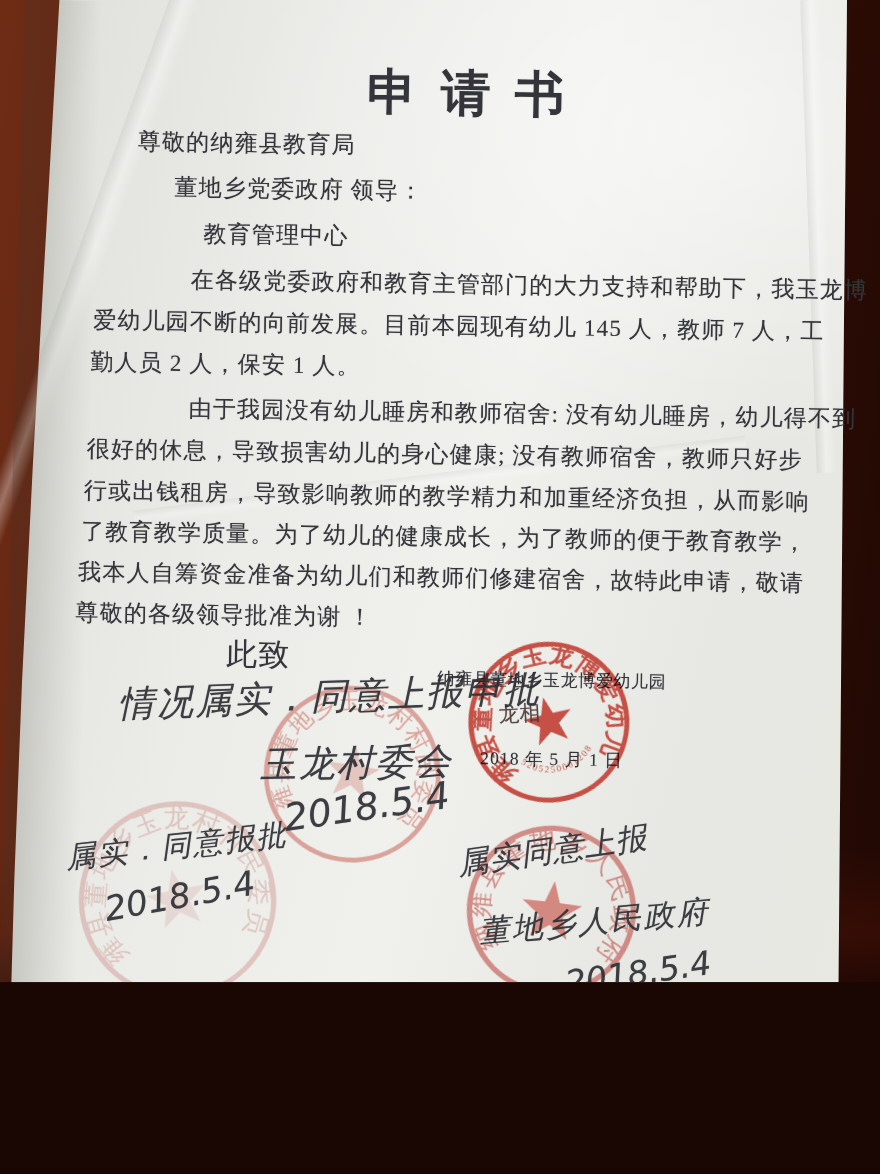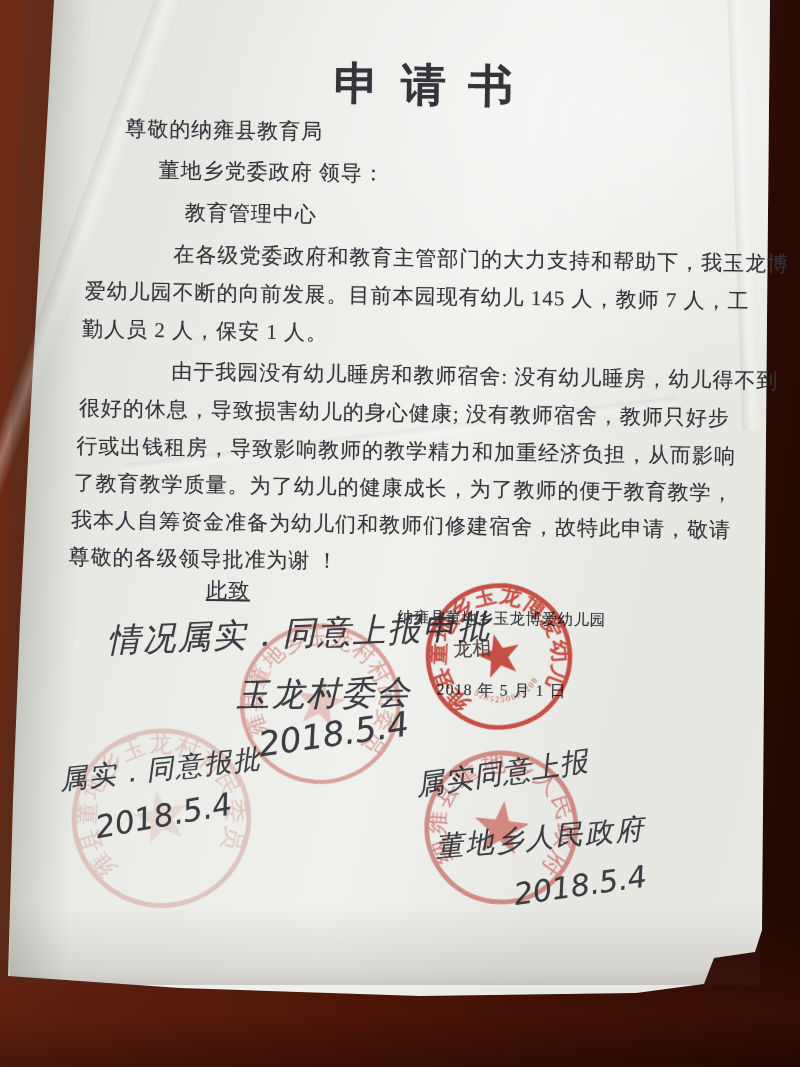--- a/index.html
+++ b/index.html
@@ -1,17 +1,17 @@
 <!DOCTYPE html>
 <html><head>
 <meta charset="utf-8">
 <style>
   html,body{margin:0;padding:0;background:#1a0703;}
   #stage{
-    position:relative;width:800px;height:1067px;overflow:hidden;
+    position:relative;width:800px;height:893px;overflow:hidden;
     font-family:"Liberation Serif","DejaVu Serif",serif;
     background:linear-gradient(97deg,#6f2c15 0%,#5c2210 22%,#471608 52%,#330e05 74%,#200803 100%);
   }
   #desk-bottom{position:absolute;left:0;top:0;width:100%;height:100%;
     background:linear-gradient(to bottom,rgba(0,0,0,0) 86%,rgba(90,22,8,.35) 95%,rgba(40,8,3,.5) 100%);}
   #paper{
     position:absolute;left:0;top:0;width:800px;height:1067px;
     clip-path:polygon(54px 0px,770px 0px,767px 320px,764px 690px,762px 930px,755px 952px,714px 958px,704px 984px,636px 993px,420px 996px,180px 988px,8px 976px,13px 800px,20px 620px,30px 420px,42px 210px,54px 0px);
     background:
       radial-gradient(620px 420px at 640px 120px,rgba(255,255,255,.5),rgba(255,255,255,0) 70%),
@@ -58,21 +58,21 @@
     <div class="typed" style="left:176px;top:239px;font-size:21px;">在各级党委政府和教育主管部门的大力支持和帮助下，我玉龙博</div>
     <div class="typed" style="left:88px;top:277px;font-size:21px;">爱幼儿园不断的向前发展。目前本园现有幼儿 145 人，教师 7 人，工</div>
     <div class="typed" style="left:86px;top:315px;font-size:21px;">勤人员 2 人，保安 1 人。</div>
     <div class="typed" style="left:176px;top:356px;font-size:21px;">由于我园没有幼儿睡房和教师宿舍: 没有幼儿睡房，幼儿得不到</div>
     <div class="typed" style="left:84px;top:394px;font-size:21px;">很好的休息，导致损害幼儿的身心健康; 没有教师宿舍，教师只好步</div>
     <div class="typed" style="left:82px;top:432px;font-size:21px;">行或出钱租房，导致影响教师的教学精力和加重经济负担，从而影响</div>
     <div class="typed" style="left:80px;top:469px;font-size:21px;">了教育教学质量。为了幼儿的健康成长，为了教师的便于教育教学，</div>
     <div class="typed" style="left:78px;top:506px;font-size:21px;">我本人自筹资金准备为幼儿们和教师们修建宿舍，故特此申请，敬请</div>
     <div class="typed" style="left:76px;top:543px;font-size:21px;">尊敬的各级领导批准为谢 ！</div>
 
-    <div class="typed" style="left:214px;top:574px;font-size:21px;text-decoration:underline;">此致</div>
+    <div class="typed" style="left:214px;top:574px;font-size:28px;">此致</div>
 
     <div class="typed" style="left:406px;top:602px;font-size:15.5px;letter-spacing:.5px;">纳雍县董地乡玉龙博爱幼儿园</div>
     <div class="typed" style="left:446px;top:674px;font-size:16px;">2018 年 5 月 1 日</div>
 
     <div class="stamp" style="left:245px;top:615px;width:170px;height:170px;opacity:.5;transform:rotate(8deg);">
       <svg width="170" height="170" viewBox="0 0 200 200">
         <circle cx="100" cy="100" r="92" fill="none" stroke="#c4554a" stroke-width="5"></circle>
         <path id="vring" d="M 50.5,149.5 A 70 70 0 1 1 149.5,149.5" fill="none"></path>
         <text font-size="25" fill="#c4554a" letter-spacing="1" text-anchor="middle">
           <textPath href="#vring" startOffset="50%">纳雍县董地乡玉龙村村民委员会</textPath>

